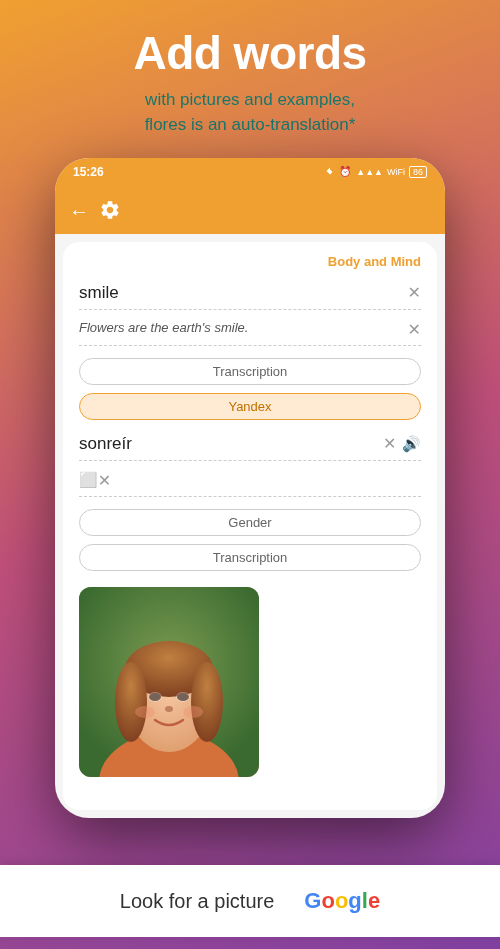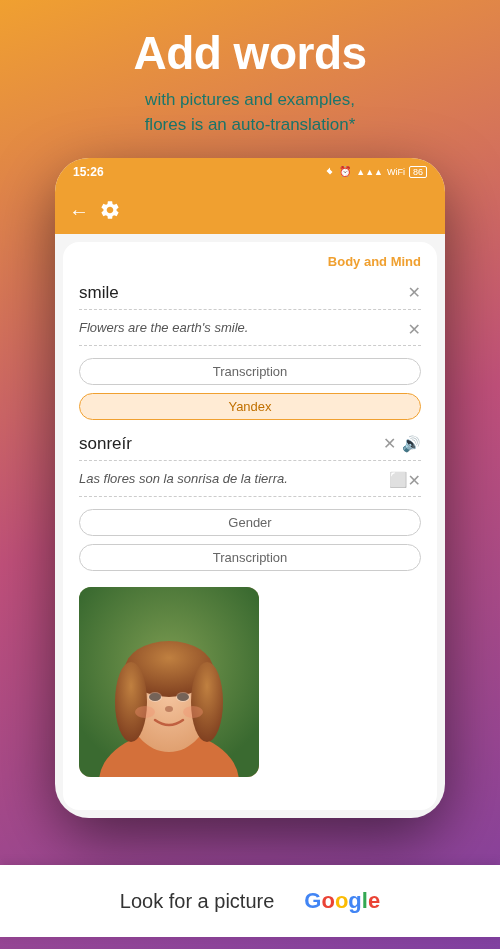--- a/index.html
+++ b/index.html
@@ -321,21 +321,20 @@
         <button class="pill-btn active">Yandex</button>
       </div>
 
       <div class="word-row">
         <input class="word-input" type="text" value="sonreír" style="">
         <span class="clear-icon">✕</span>
         <span class="icon-btn">🔊</span>
       </div>
 
       <div class="example-row">
-        <input class="example-input" type="text" value="Las flores son la sonrisa de la tierra." style="">
         <span class="icon-btn">⬜</span>
         <span class="clear-icon">✕</span>
       </div>
 
       <div class="buttons-row">
         <button class="pill-btn">Gender</button>
         <button class="pill-btn">Transcription</button>
       </div>
 
       <div class="photo-area">

